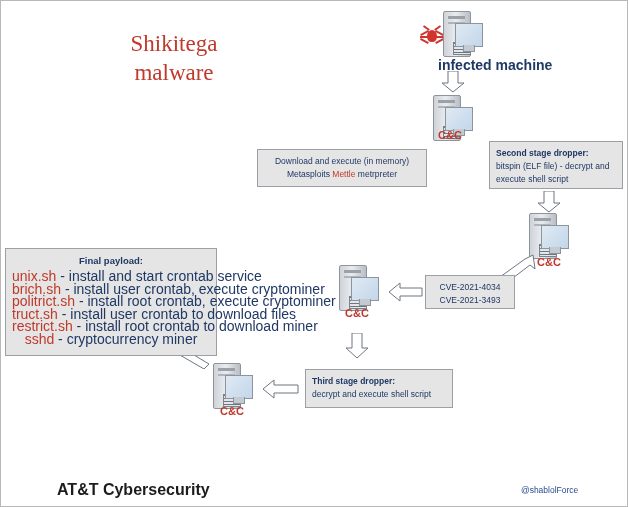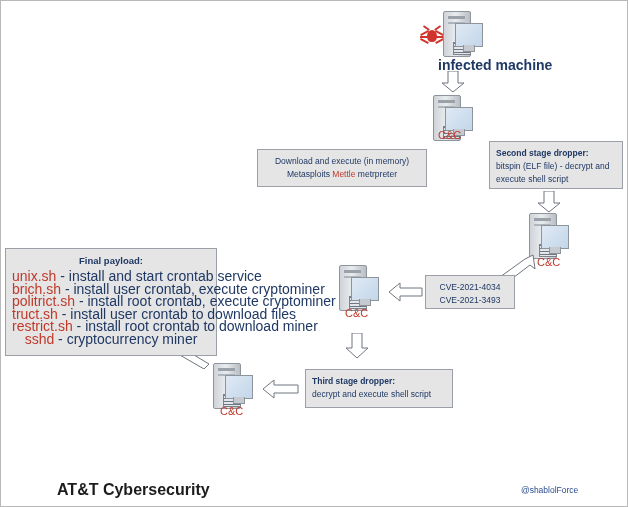--- a/index.html
+++ b/index.html
@@ -134,21 +134,21 @@
   .node-label {
     position: absolute;
     color: #1f3864;
     font-weight: bold;
     font-size: 14px;
     white-space: nowrap;
   }
   .cc-label {
     position: absolute;
     color: #c0392b;
-    font-weight: normal;
+    font-weight: bold;
     font-size: 11px;
     white-space: nowrap;
   }
 
   
   .box {
     position: absolute;
     border: 1px solid #9aa0a6;
     background: #e5e5e5;
     box-sizing: border-box;
@@ -198,20 +198,24 @@
     top: 484px;
     font-size: 8.5px;
     color: #2a4c8f;
   }
 </style>
 </head>
 <body>
 
 <div id="canvas">
 
+  <div class="abs" id="title">
+    <div>Shikitega</div>
+    <div>malware</div>
+  </div>
 
   <div class="abs machine" id="infected-machine">
     <div class="bug">
       <div class="body"></div>
       <div class="leg l1"></div>
         <div class="leg l2"></div>
         <div class="leg l3"></div>
       <div class="leg r1"></div>
         <div class="leg r2"></div>
         <div class="leg r3"></div>

